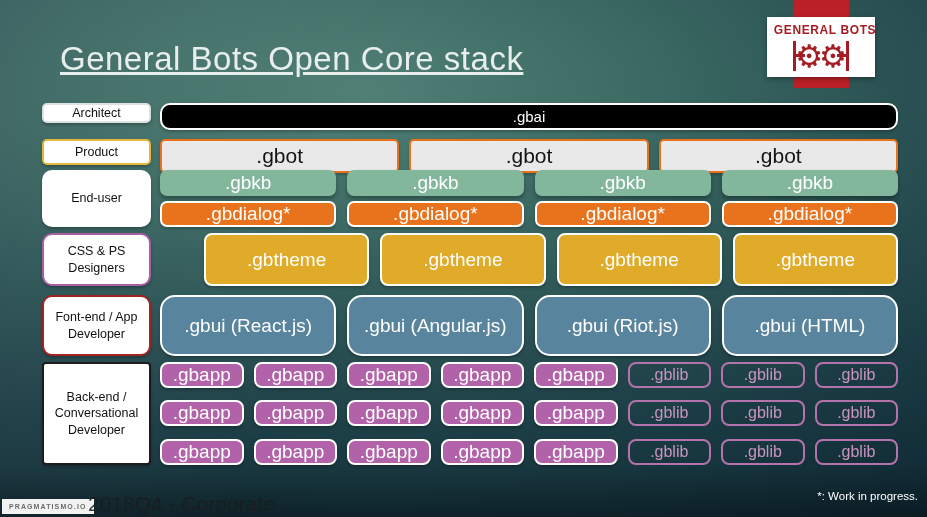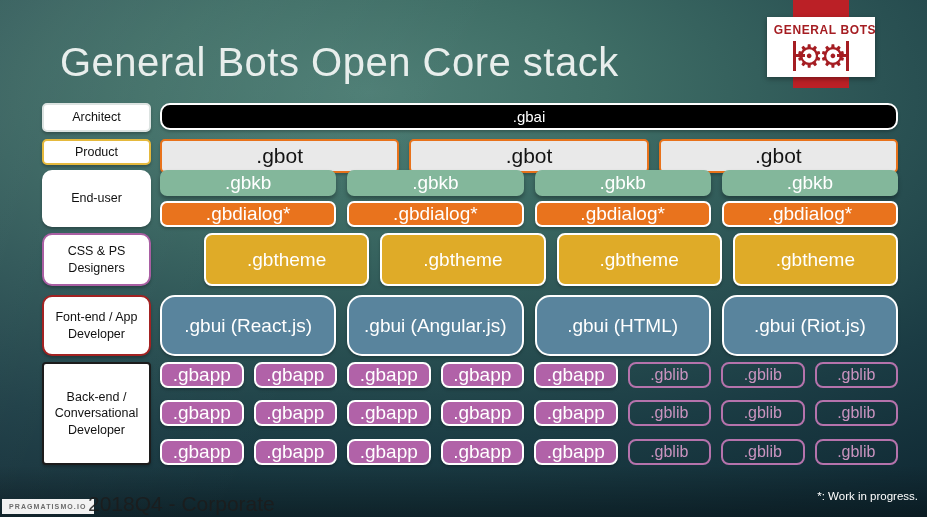--- a/index.html
+++ b/index.html
@@ -13,22 +13,22 @@
   .slide::before {
     content:""; position:absolute; inset:0; pointer-events:none;
     background: linear-gradient(118deg, rgba(255,255,255,0.06) 6%, rgba(255,255,255,0) 42%);
   }
   .slide::after {
     content:""; position:absolute; inset:0; pointer-events:none;
     background: linear-gradient(to bottom, rgba(0,0,0,0) 90%, rgba(0,0,0,0.30) 100%);
   }
   .title {
     position:absolute; left:60px; top:40px;
-    font-size:40px; letter-spacing:0.5px; color:var(--title-text);
-    white-space:nowrap; z-index:3;
+    font-size:33px; letter-spacing:0.5px; color:var(--title-text);
+    white-space:nowrap; z-index:3;text-decoration:underline;
   }
   
   .logo-band { position:absolute; left:793px; top:0; width:56px; height:88px;
     background:var(--logo-band-red); z-index:2; }
   .logo-card { position:absolute; left:767px; top:17px; width:108px; height:60px;
     background:#ffffff; z-index:3; display:flex; flex-direction:column; align-items:center;
     box-shadow:0 2px 5px rgba(0,0,0,0.35); }
   .logo-text { margin-top:6px; font-size:12px; font-weight:bold; letter-spacing:0.6px;
     color:var(--logo-red); white-space:nowrap;margin-left:8px; }
   .logo-gears { display:flex; align-items:center; justify-content:center; height:38px; }
@@ -86,21 +86,21 @@
     <div class="logo-text">GENERAL BOTS</div>
     <div class="logo-gears">
       <span class="tbar tbar-l"></span>
       <span class="gear">⚙</span>
       <span class="gear">⚙</span>
       <span class="tbar tbar-r"></span>
     </div>
   </div>
 
   <div id="roles">
-      <div class="role" style="top: 103px; height: 29px; border-radius: 5px; border-color: rgb(220, 227, 225);">Architect</div>
+      <div class="role" style="top: 103px; height: 20px; border-radius: 5px; border-color: rgb(220, 227, 225);">Architect</div>
       <div class="role" style="top: 139px; height: 26px; border-radius: 5px; border-color: rgb(229, 185, 61);">Product</div>
       <div class="role" style="top: 170px; height: 57px; border-radius: 10px; border-color: rgb(255, 255, 255);">End-user</div>
       <div class="role" style="top: 233px; height: 53px; border-radius: 10px; border-color: rgb(169, 95, 163);">CSS &amp; PS Designers</div>
       <div class="role" style="top: 295px; height: 61px; border-radius: 10px; border-color: rgb(163, 34, 34);">Font-end / App Developer</div>
       <div class="role" style="top: 362px; height: 103px; border-radius: 4px; border-color: rgb(28, 28, 28);">Back-end / Conversational Developer</div>
     </div>
   <div id="bands">
       <div class="band" style="top: 103px; height: 27px; gap: 10px;">
         <div class="box k-gbai">.gbai</div>
       </div>
@@ -123,22 +123,22 @@
       </div>
       <div class="band" style="top: 233px; height: 53px; gap: 11px; padding-left: 44px;">
         <div class="box k-gbtheme">.gbtheme</div>
         <div class="box k-gbtheme">.gbtheme</div>
         <div class="box k-gbtheme">.gbtheme</div>
         <div class="box k-gbtheme">.gbtheme</div>
       </div>
       <div class="band" style="top: 295px; height: 61px; gap: 11px;">
         <div class="box k-gbui">.gbui (React.js)</div>
         <div class="box k-gbui">.gbui (Angular.js)</div>
+        <div class="box k-gbui">.gbui (Riot.js)</div>
         <div class="box k-gbui">.gbui (HTML)</div>
-        <div class="box k-gbui">.gbui (Riot.js)</div>
       </div>
       <div class="band" style="top: 362px; height: 26px; gap: 10px;">
         <div class="box k-gbapp">.gbapp</div>
         <div class="box k-gbapp">.gbapp</div>
         <div class="box k-gbapp">.gbapp</div>
         <div class="box k-gbapp">.gbapp</div>
         <div class="box k-gbapp">.gbapp</div>
         <div class="box k-gblib">.gblib</div>
         <div class="box k-gblib">.gblib</div>
         <div class="box k-gblib">.gblib</div>

